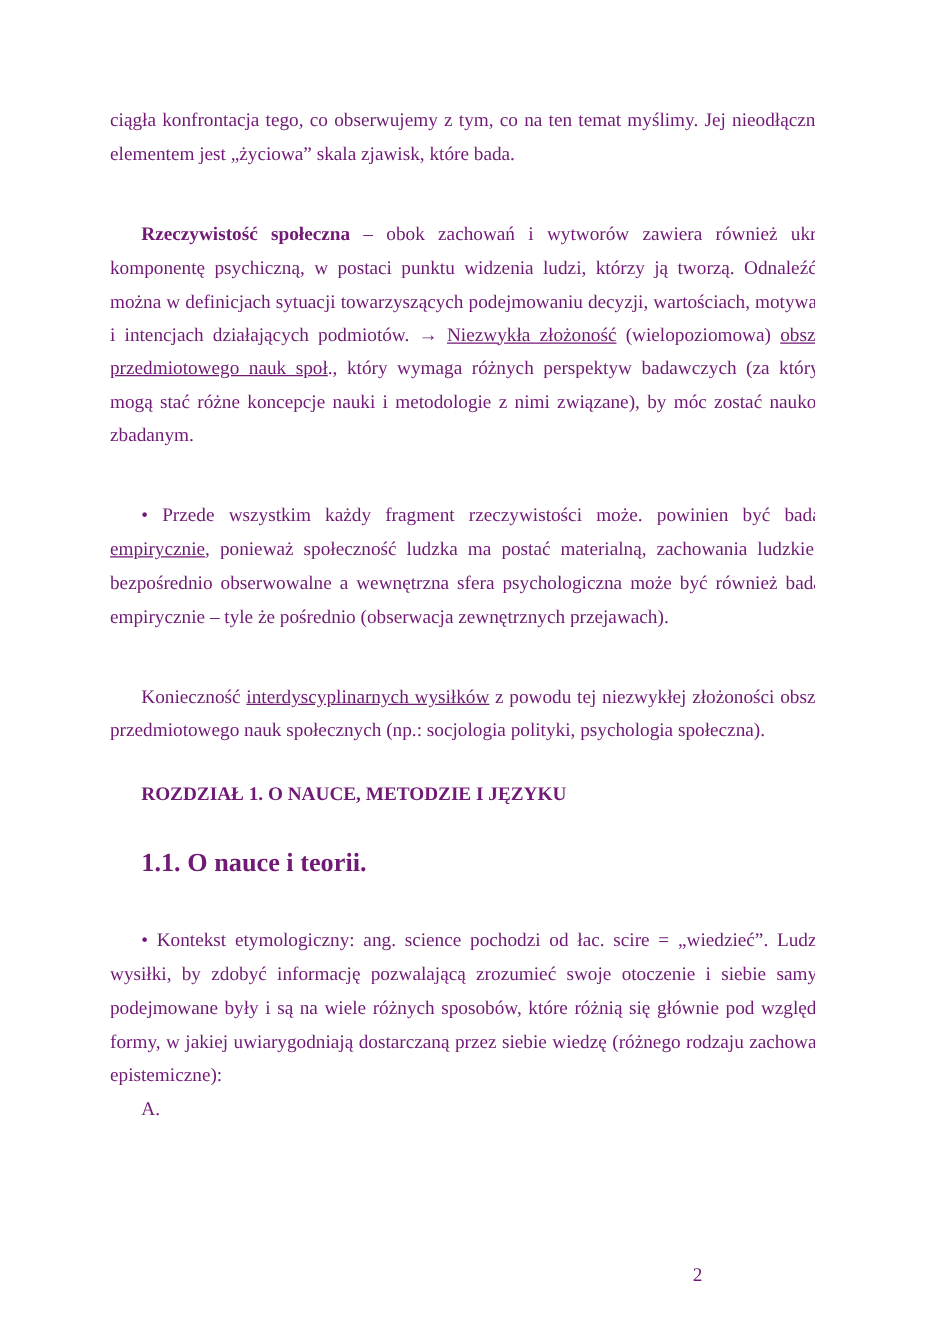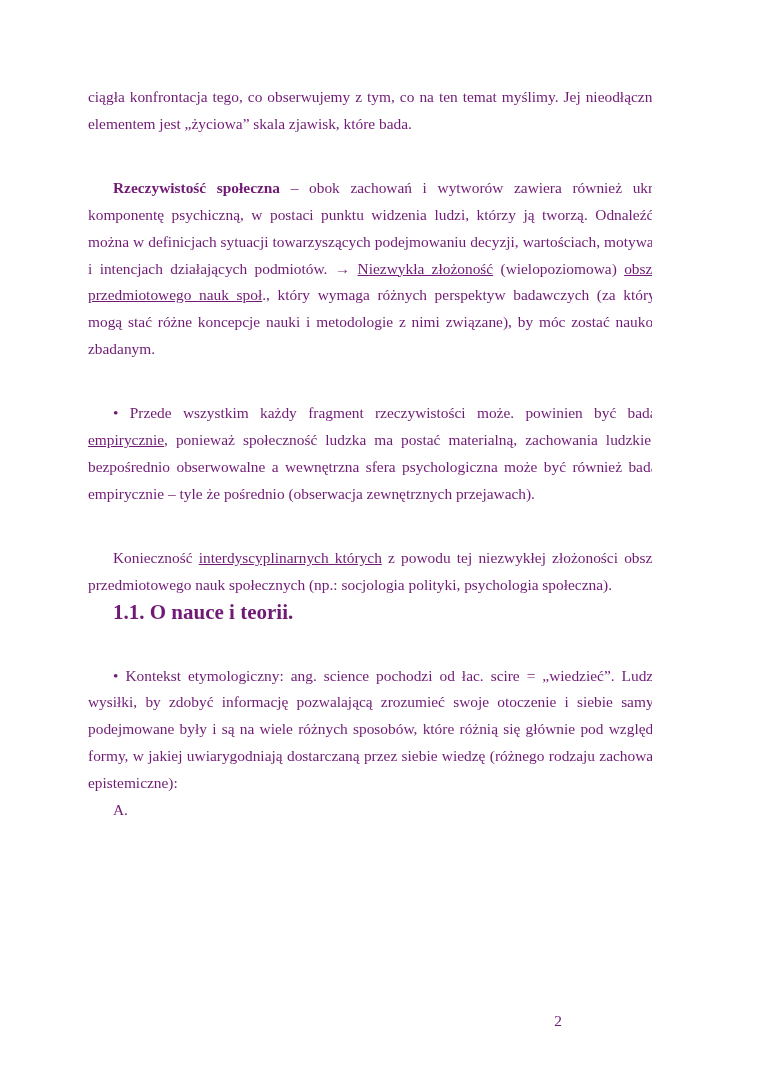--- a/index.html
+++ b/index.html
@@ -76,22 +76,23 @@
 
 <div class="page">
   <div class="content">
 
     <p class="para">ciągła konfrontacja tego, co obserwujemy z tym, co na ten temat myślimy. Jej nieodłącznym elementem jest „życiowa” skala zjawisk, które bada.</p>
 
     <p class="para indent"><span class="b">Rzeczywistość społeczna</span><span> – obok zachowań i wytworów zawiera również ukrytą komponentę psychiczną, w postaci punktu widzenia ludzi, którzy ją tworzą. Odnaleźć ją można w definicjach sytuacji towarzyszących podejmowaniu decyzji, wartościach, motywach, i intencjach działających podmiotów. → </span><span class="u">Niezwykła złożoność</span><span> (wielopoziomowa) </span><span class="u">obszaru przedmiotowego nauk społ</span><span>., który wymaga różnych perspektyw badawczych (za którymi mogą stać różne koncepcje nauki i metodologie z nimi związane), by móc zostać naukowo zbadanym.</span></p>
 
     <p class="para indent"><span>• Przede wszystkim każdy fragment rzeczywistości może. powinien być badany </span><span class="u">empirycznie</span><span>, ponieważ społeczność ludzka ma postać materialną, zachowania ludzkie są bezpośrednio obserwowalne a wewnętrzna sfera psychologiczna może być również badana empirycznie – tyle że pośrednio (obserwacja zewnętrznych przejawach).</span></p>
 
-    <p class="para indent"><span>Konieczność </span><span class="u">interdyscyplinarnych których</span><span> z powodu tej niezwykłej złożoności obszaru przedmiotowego nauk społecznych (np.: socjologia polityki, psychologia społeczna).</span></p>
+    <p class="para indent"><span>Konieczność </span><span class="u">interdyscyplinarnych wysiłków</span><span> z powodu tej niezwykłej złożoności obszaru przedmiotowego nauk społecznych (np.: socjologia polityki, psychologia społeczna).</span></p>
 
+    <h1 class="chapter">ROZDZIAŁ 1. O NAUCE, METODZIE I JĘZYKU</h1>
 
     <h2 class="section">1.1. O nauce i teorii.</h2>
 
 
 
     <p class="para indent"><span>• Kontekst etymologiczny: ang. </span><span class="i">science</span><span> pochodzi od łac. </span><span class="i">scire</span><span> = „wiedzieć”. Ludzkie wysiłki, by zdobyć informację pozwalającą zrozumieć swoje otoczenie i siebie samych, podejmowane były i są na wiele różnych sposobów, które różnią się głównie pod względem formy, w jakiej uwiarygodniają dostarczaną przez siebie wiedzę (różnego rodzaju zachowania epistemiczne):</span></p>
 
     <div class="li">
       <span class="li-label">A.</span>
     </div>

